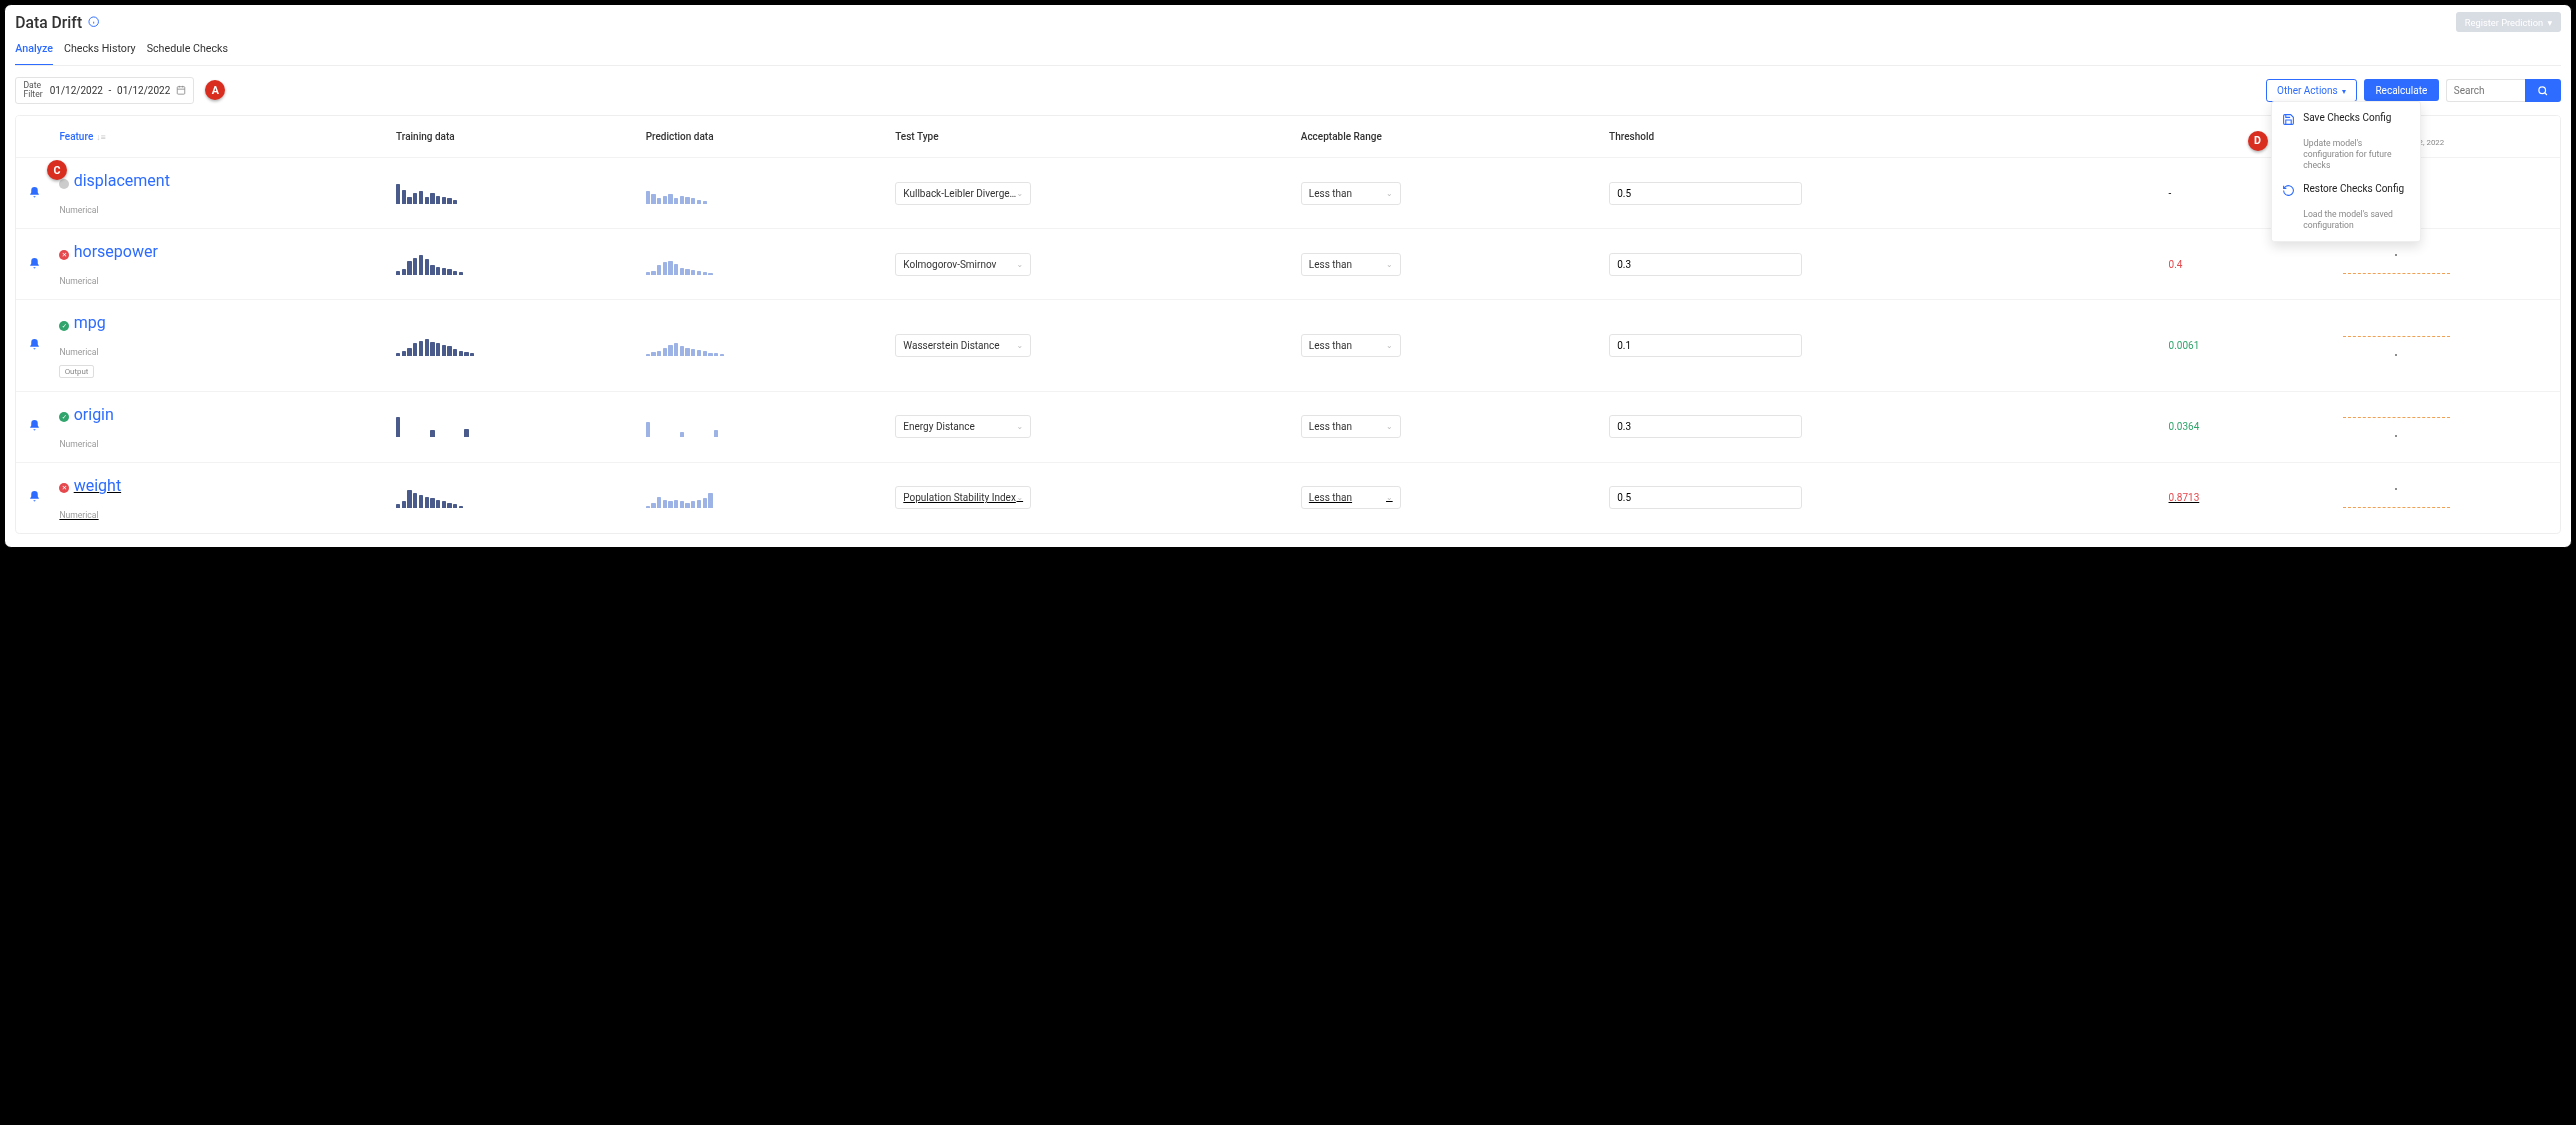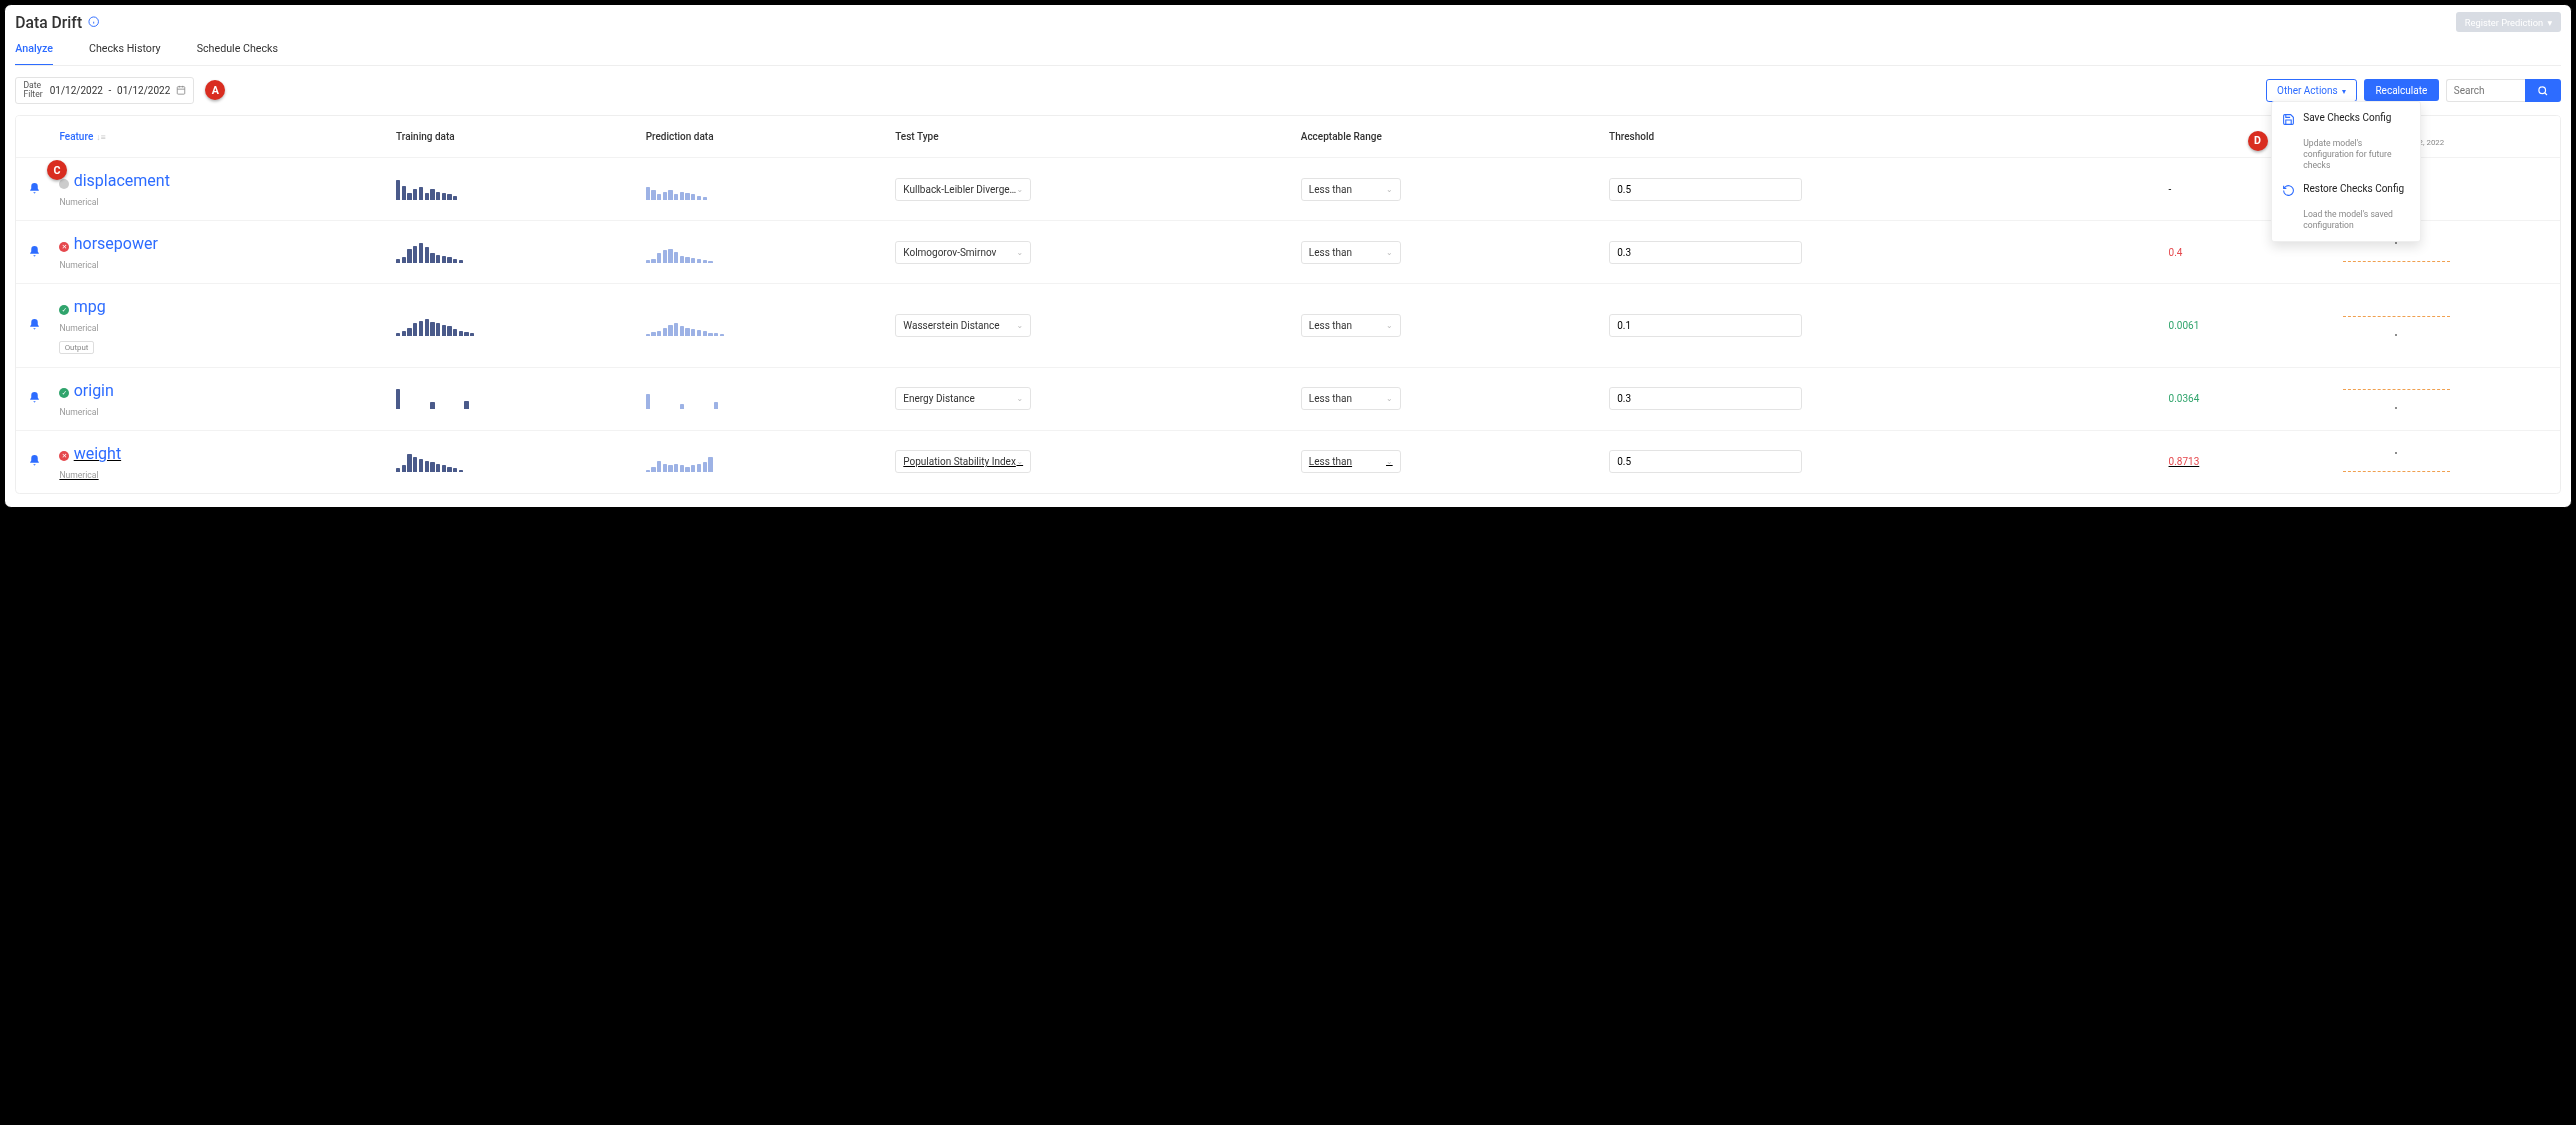--- a/index.html
+++ b/index.html
@@ -4,21 +4,21 @@
 <style>
   * { box-sizing: border-box; font-family: -apple-system, BlinkMacSystemFont, "Segoe UI", Roboto, sans-serif; }
   body { margin:0; padding:0; background:#000; }
   .frame { margin:4.3px; background:#fff; border:0.7px solid #000; border-radius:7.1px; overflow:hidden; }
   .content { padding:7.1px 10px 0 10px; }
   .titlebar { display:flex; align-items:center; justify-content:space-between; }
   .title-left { display:flex; align-items:center; gap:5.7px; }
   .page-title { font-size:15.7px; font-weight:500; color:#333; }
   .info-icon { width:11.4px; height:11.4px; color:#2d6cff; }
   .register-btn { background:#d8dce3; color:#fff; border-radius:2.9px; padding:4.3px 8.6px; font-size:9.3px; display:flex; align-items:center; gap:4.3px; }
-  .tabs { display:flex; gap:36px; margin-top:5.7px; border-bottom:0.7px solid #eee; }
+  .tabs { display:flex; gap:11px; margin-top:5.7px; border-bottom:0.7px solid #eee; }
   .tab { padding:4.3px 0 8.6px 0; font-size:10.7px; color:#333; cursor:pointer; }
   .tab.active { color:#2d6cff; border-bottom:1.4px solid #2d6cff; font-weight:500; }
   .toolbar { display:flex; align-items:center; justify-content:space-between; margin:11.4px 0; position:relative; }
   .toolbar-left { display:flex; align-items:center; gap:11.4px; }
   .date-filter { display:flex; align-items:center; border:0.7px solid #e3e3e3; border-radius:2.9px; padding:2.9px 7.1px; gap:7.1px; }
   .date-filter-label { font-size:8.6px; color:#555; line-height:1.1; }
   .date-range { font-size:10px; color:#333; display:flex; align-items:center; gap:5.7px; }
   .toolbar-right { display:flex; align-items:center; gap:7.1px; }
   .btn-outline { border:0.7px solid #2d6cff; color:#2d6cff; background:#fff; border-radius:2.9px; padding:5px 10px; font-size:10px; display:flex; align-items:flex-end; gap:4.3px; cursor:pointer; }
   .btn-primary { background:#2d6cff; color:#fff; border:none; border-radius:2.9px; padding:5.7px 11.4px; font-size:10px; cursor:pointer; }
@@ -38,21 +38,21 @@
   th { text-align:left; font-size:10px; font-weight:500; color:#333; padding:10px 7.1px; background:#fff; border-bottom:0.7px solid #f2f2f2; }
   th.sorted { color:#2d6cff; }
   td { padding:13px 7.1px; border-bottom:0.7px solid #f2f2f2; vertical-align:middle; font-size:10px; }
   tr:last-child td { border-bottom:none;text-decoration:underline; }
   .bell { color:#2d6cff; width:13px; }
   .status-dot { width:10px; height:10px; border-radius:50%; display:inline-flex; align-items:center; justify-content:center; font-size:6.4px; color:#fff; vertical-align:middle; margin-right:4.3px; }
   .dot-gray { background:#ccc; }
   .dot-red { background:#e5484d; }
   .dot-green { background:#30a46c; }
   .feat-name { font-size:16px; color:#2d6cff; }
-  .feat-sub { font-size:8.6px; color:#999; margin-top:7px; }
+  .feat-sub { font-size:8.6px; color:#999; margin-top:15px; }
   .tag-output { display:inline-block; border:0.7px solid #ddd; border-radius:2.1px; padding:0.7px 4.3px; font-size:7.9px; color:#888; margin-top:8px; }
   .select-box { border:0.7px solid #e3e3e3; border-radius:2.9px; padding:5px 7.1px; font-size:10px; color:#333; display:flex; align-items:center; justify-content:space-between; cursor:pointer; background:#fff; }
   .select-box.test { width:136px; }
   .select-box.range { width:100px; }
   .chev { color:#bbb; font-size:7.9px; }
   .input-thresh { border:0.7px solid #e3e3e3; border-radius:2.9px; padding:5px 7.1px; font-size:10px; width:193px; }
   .score-red { color:#e5484d; }
   .score-green { color:#30a46c; }
   .trend-cell { text-align:center; }
   .trend-head-title { font-size:10px; font-weight:500; }

